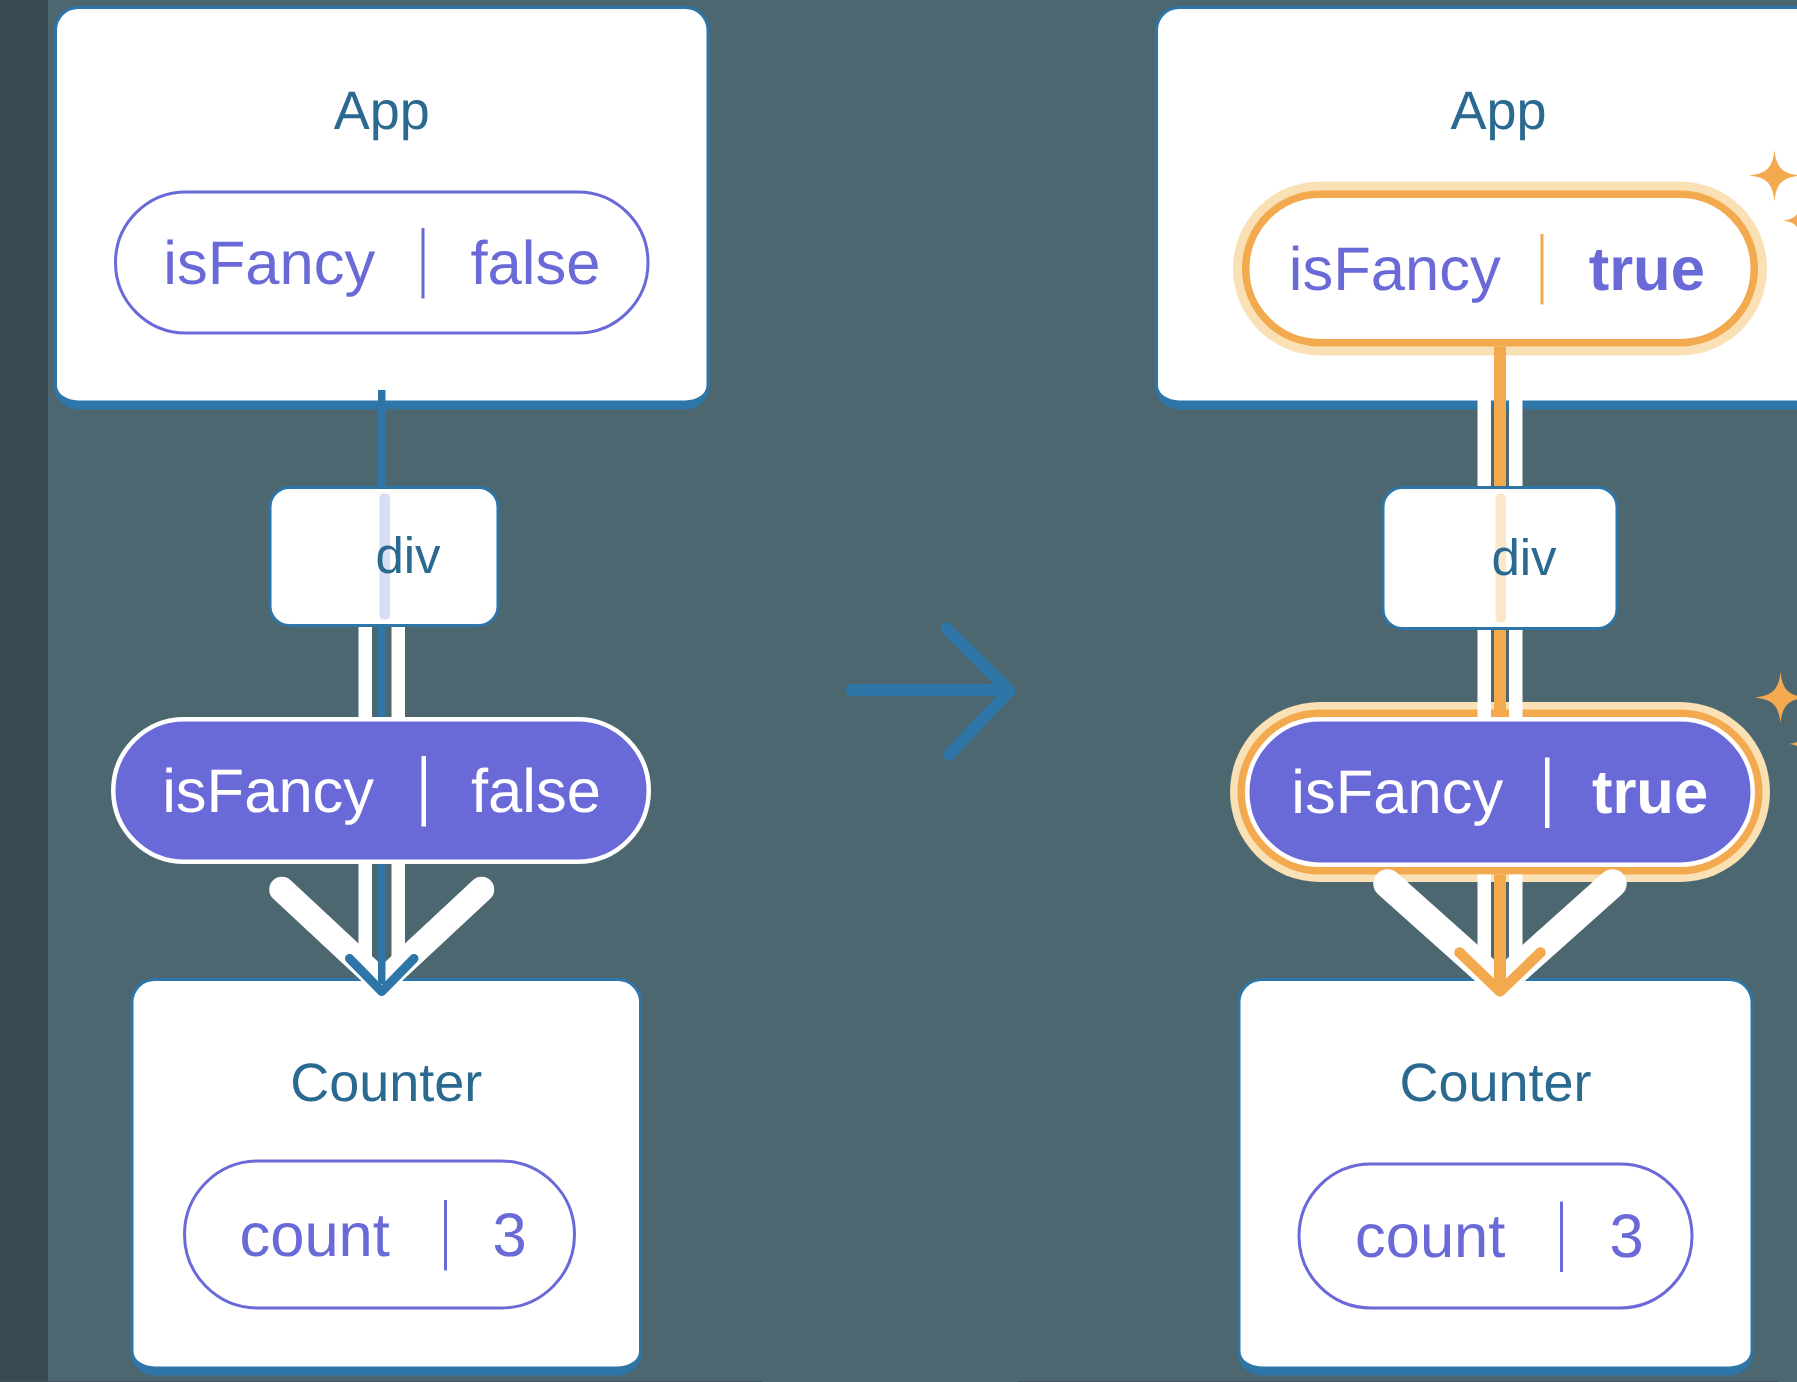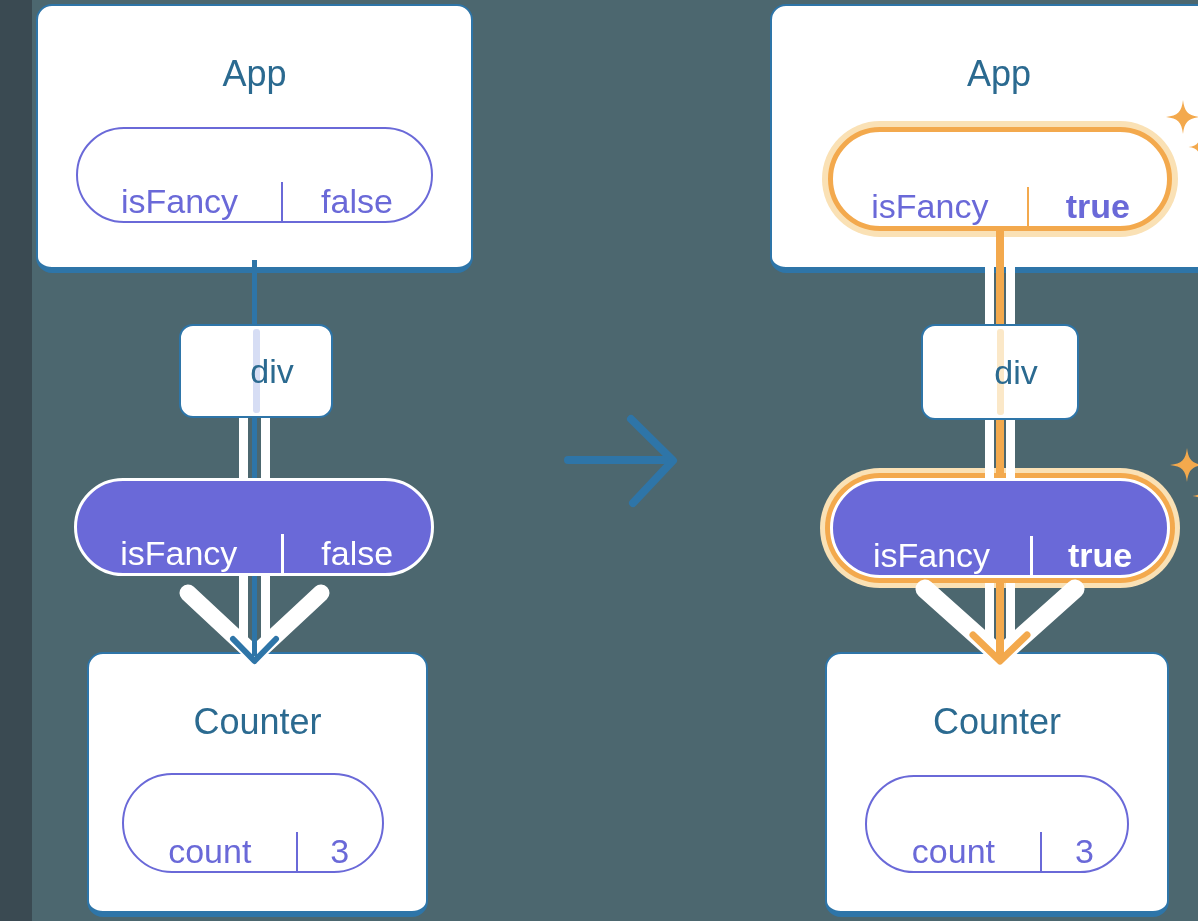--- a/index.html
+++ b/index.html
@@ -13,22 +13,22 @@
     position:absolute;background:var(--card-bg,#fff);
     border:2px solid var(--line-blue,#2E75A8);
     border-bottom-width:6px;border-radius:16px;box-sizing:border-box;
     z-index:1;
   }
   .card-title{
     position:absolute;left:0;right:0;top:47px;text-align:center;
     font-size:36px;font-weight:500;color:var(--title-blue,#2B6A90);
   }
   .pill{
-    position:absolute;display:flex;align-items:flex-end;box-sizing:border-box;
-    border-radius:60px;font-size:34px;overflow:hidden;z-index:2;
+    position:absolute;display:flex;align-items:center;box-sizing:border-box;
+    border-radius:60px;font-size:41px;overflow:hidden;z-index:2;
   }
   .pill .cell{display:flex;align-items:center;justify-content:center;}
   .pill .name{flex:0 0 57.5%;}
   .pill .value{flex:1 1 auto;}
   .pill .value.bold{font-weight:700;}
   .counter-pill .name{flex:0 0 66.5%;}
   .pill.outline{border:2.5px solid var(--purple,#6A69D8);color:var(--purple,#6A69D8);background:var(--card-bg,#fff);}
   .pill.outline .name{border-right:2.5px solid var(--purple,#6A69D8);}
   .pill.filled{background:var(--purple,#6A69D8);border:3px solid #fff;color:#fff;}
   .pill.filled .name{border-right:3px solid #fff;}

